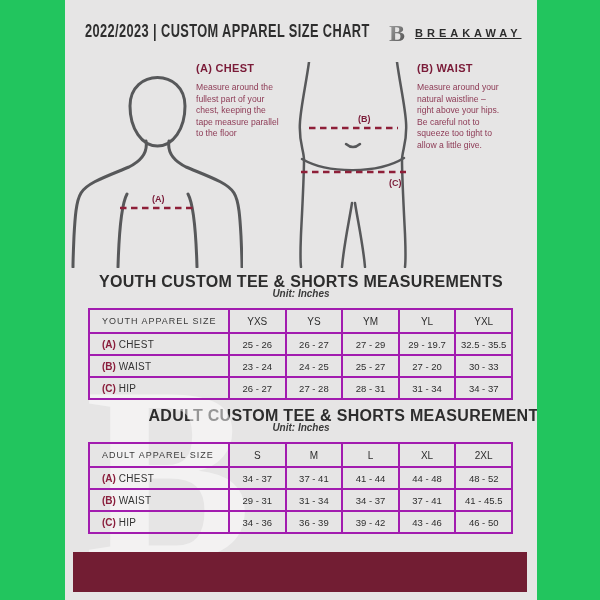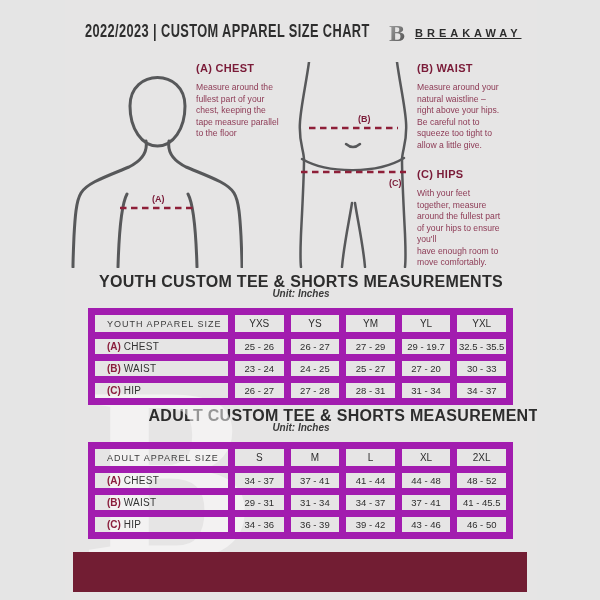--- a/index.html
+++ b/index.html
@@ -1,18 +1,18 @@
 <!DOCTYPE html>
 <html><head>
 <meta charset="utf-8">
 <style>
   * { margin:0; padding:0; box-sizing:border-box; }
   html,body { width:600px; height:600px; }
   body { font-family:"Liberation Sans", sans-serif; background:#000; }
-  .canvas { position:relative; width:600px; height:600px; background:#e5e5e5; overflow:hidden; }
+  .canvas { position:relative; width:600px; height:600px; background:#22c55e; overflow:hidden; }
   .page { position:absolute; left:65px; top:0; width:472px; height:600px; background:#e6e5e5; overflow:hidden; }
 
   
   .doc-title { position:absolute; left:20px; top:23px; font-size:16px; font-weight:bold;
     color:#2e2e2e; letter-spacing:.5px; white-space:nowrap; }
   .doc-title .squeeze { display:inline-block; transform:scaleX(.8) scaleY(1.1); transform-origin:left center; }
   .logo { position:absolute; left:316px; top:18px; width:28px; height:28px; }
   .logo svg { width:100%; height:100%; }
   .brand { position:absolute; left:350px; top:27px; font-size:11px; font-weight:bold;
     color:#2d2d2d; letter-spacing:4px;text-decoration:underline; }
@@ -36,21 +36,21 @@
     font-size:16px; font-weight:bold; color:#2d2d2d; letter-spacing:.3px; }
   .sec-unit  { position:absolute; left:0; width:472px; text-align:center;
     font-size:10px; font-style:italic; font-weight:bold; color:#3a3a3a; }
   .youth-title { top:273px; } .youth-unit { top:288px; }
   .adult-title { top:407px;margin-left:48px; } .adult-unit { top:422px; }
 
   
   table.size-table { position:absolute; left:23px; width:425px; border-collapse:collapse;
     table-layout:fixed; z-index:2; background:transparent; }
   .youth-table { top:308px; } .adult-table { top:442px; }
-  .size-table th, .size-table td { border:7px solid #a21caf; text-align:center;
+  .size-table th, .size-table td { border:2px solid #a21caf; text-align:center;
     color:#2e2e2e; background:transparent; overflow:hidden; }
   .size-table th { height:24px; font-size:10px; font-weight:normal; }
   .size-table td { height:22px; font-size:9.5px; font-weight:500; }
   .size-table th.first { width:140px; font-size:9px; font-weight:normal; letter-spacing:1px;
     text-align:left; padding-left:12px; color:#3b3b3b; }
   .size-table td.first { text-align:left; padding-left:12px; font-size:10px; }
   .size-table td.first .key { color:#8a1e3c; font-weight:bold; }
   .size-table td.first .lbl { color:#333; letter-spacing:.3px; }
 
   
@@ -126,30 +126,20 @@
     <div class="instr instr-b">
       <h3>(B) WAIST</h3>
       <p>Measure around your
 natural waistline –
 right above your hips.
 Be careful not to
 squeeze too tight to
 allow a little give.</p>
     </div>
 
-    <div class="instr instr-c">
-      <h3>(C) HIPS</h3>
-      <p>With your feet
-together, measure
-around the fullest part
-of your hips to ensure
-you'll
-have enough room to
-move comfortably.</p>
-    </div>
 
     <div class="watermark">B</div>
 
     <div class="sec-title youth-title">YOUTH CUSTOM TEE &amp; SHORTS MEASUREMENTS</div>
     <div class="sec-unit youth-unit">Unit: Inches</div>
 
     <table class="size-table youth-table">
       <tbody>
           <tr>
         <th class="first">YOUTH APPAREL SIZE</th>

